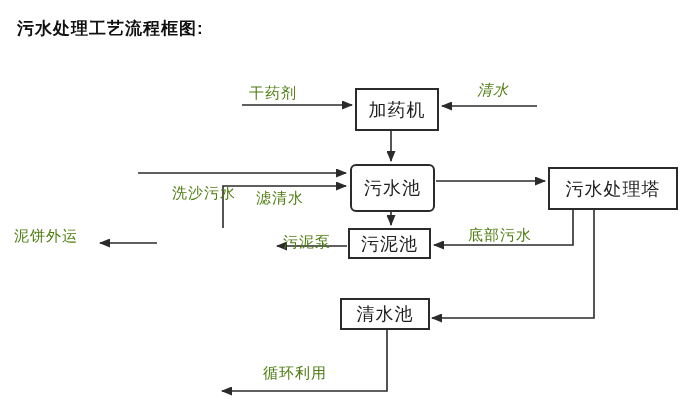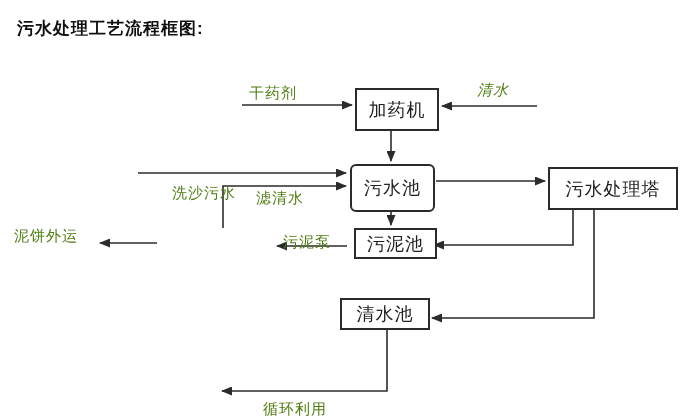--- a/index.html
+++ b/index.html
@@ -78,24 +78,25 @@
       <line x1="157" y1="243" x2="100" y2="243" marker-end="url(#arrow)"></line>
       <polyline points="573,198 573,245 434,245" marker-end="url(#arrow)"></polyline>
       <polyline points="594,198 594,318 432,318" marker-end="url(#arrow)"></polyline>
       <polyline points="387,330 387,391 222,391" marker-end="url(#arrow)"></polyline>
     </g>
   </svg>
 
   <div class="node" style="left:355px; top:88px;  width:84px;  height:43px;">加药机</div>
   <div class="node" style="left:350px; top:164px; width:85px;  height:48px;border-radius:6px;">污水池</div>
   <div class="node" style="left:548px; top:167px; width:130px; height:43px;">污水处理塔</div>
-  <div class="node" style="left:348px; top:228px; width:83px;  height:31px;margin-left:6px;">污泥池</div>
+  <div class="node" style="left:348px; top:228px; width:83px;  height:31px;">污泥池</div>
   <div class="node" style="left:340px; top:298px; width:90px;  height:32px;">清水池</div>
 
   <div class="edge-label" style="left:249px; top:84px;">干药剂</div>
   <div class="edge-label" style="left:477px; top:81px;font-style:italic;">清水</div>
   <div class="edge-label" style="left:172px; top:153px;margin-top:31px;">洗沙污水</div>
   <div class="edge-label" style="left:256px; top:189px;">滤清水</div>
   <div class="edge-label" style="left:14px;  top:227px;">泥饼外运</div>
   <div class="edge-label" style="left:283px; top:225px;margin-top:8px;">污泥泵</div>
-  <div class="edge-label" style="left:263px; top:364px;margin-top:36px;">循环利用</div>
+  <div class="edge-label" style="left:468px; top:226px;">底部污水</div>
+  <div class="edge-label" style="left:263px; top:364px;">循环利用</div>
 
 </div>
 
 </body></html>

